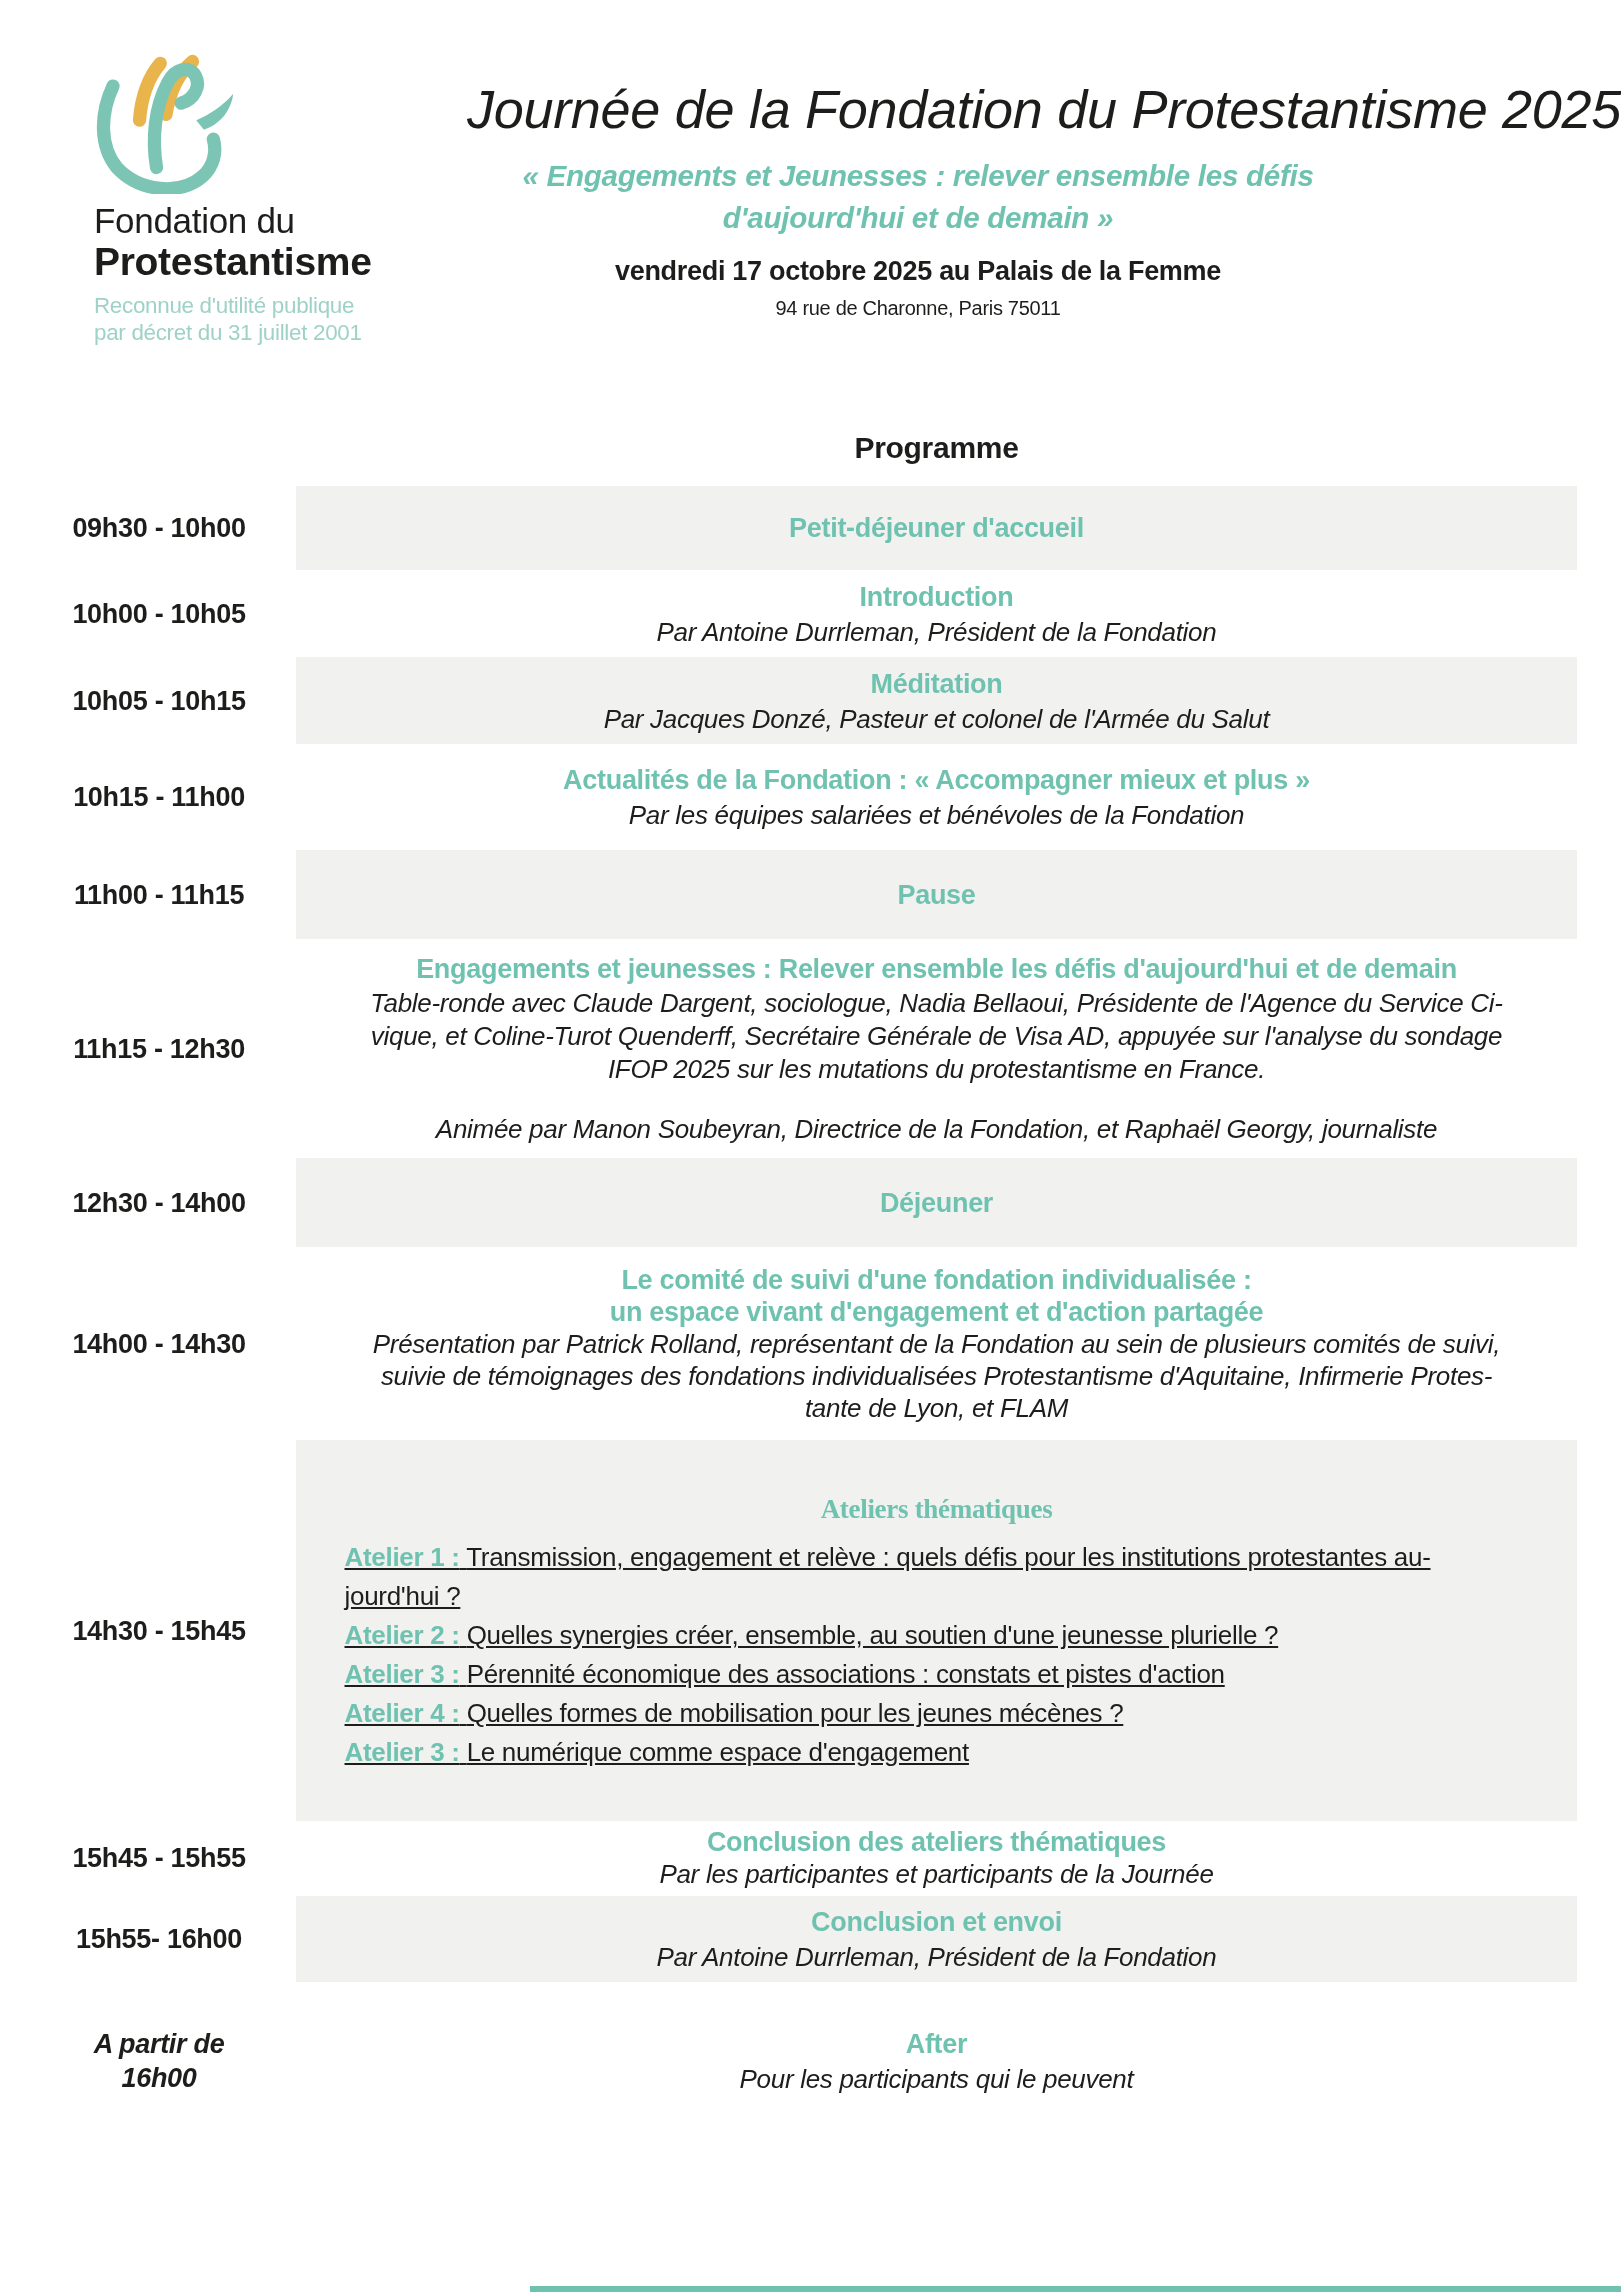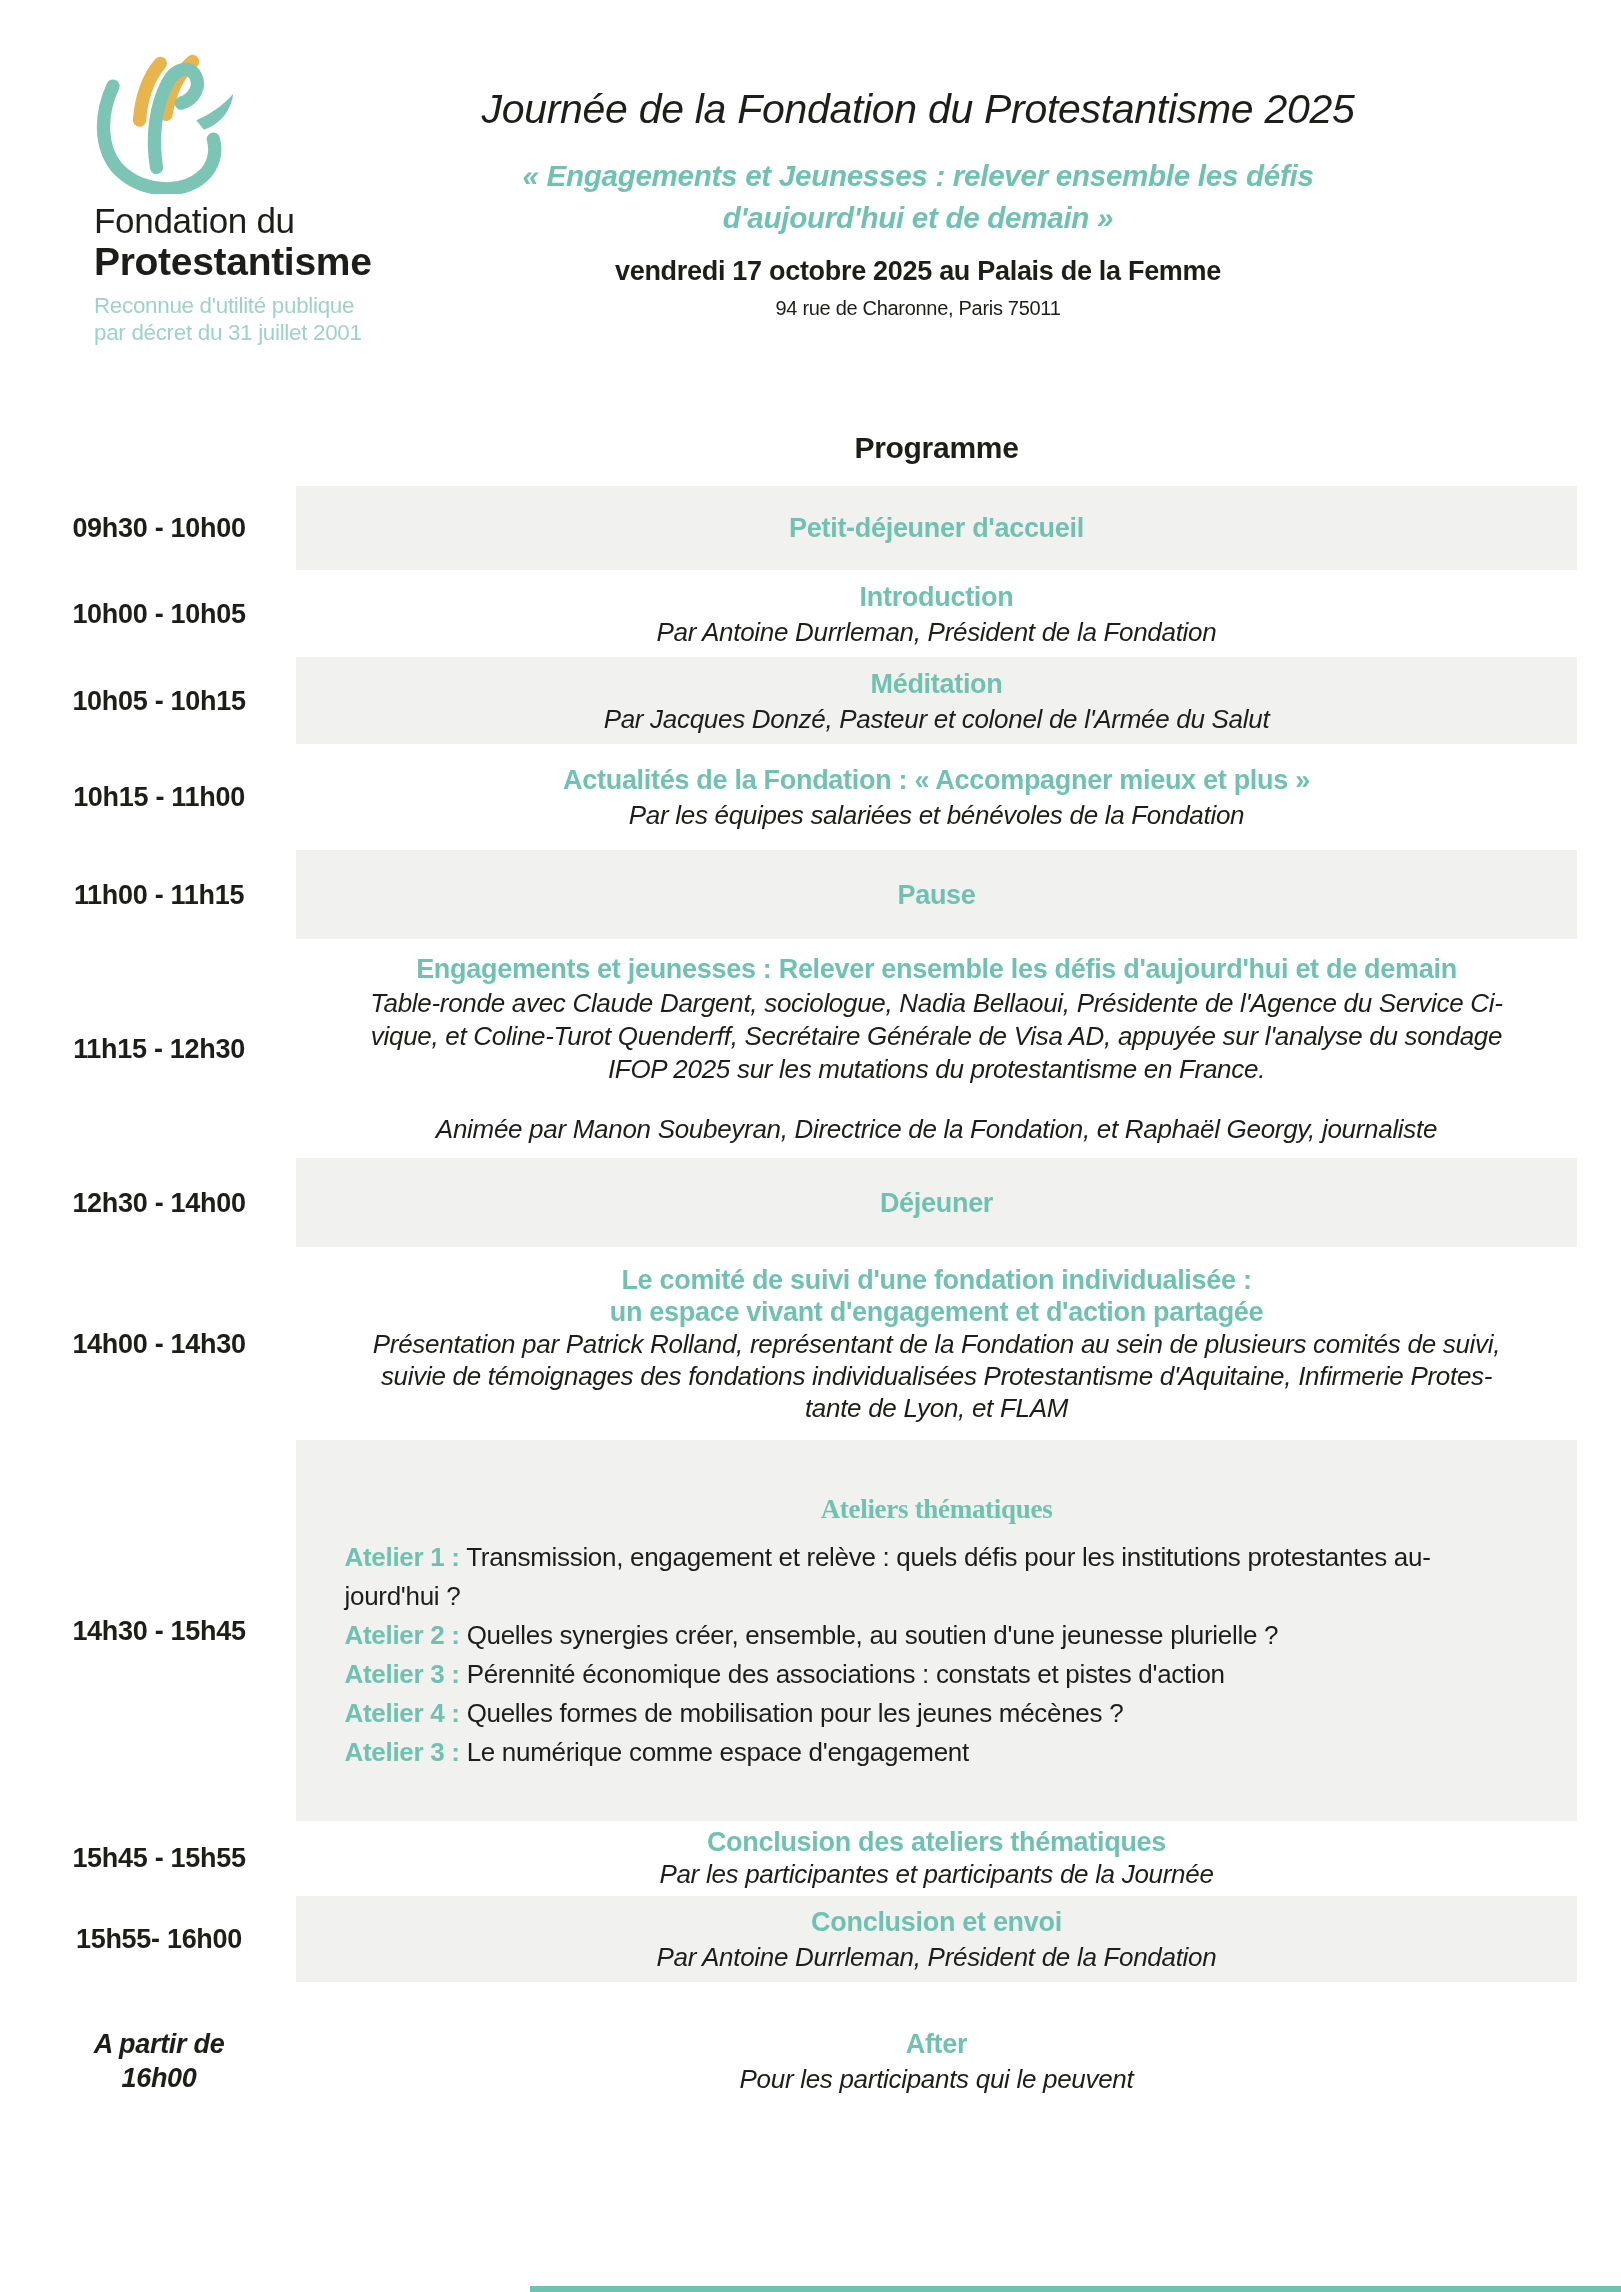--- a/index.html
+++ b/index.html
@@ -21,21 +21,21 @@
     letter-spacing:-0.3px;
   }
   
   .header{position:relative;height:428px;}
   .logo{position:absolute;left:67px;top:52px;width:304px;margin-left:27px;}
   .logo-mark{display:block;margin-left:-3.6px;}
   .logo-name1{font-size:35px;font-weight:400;line-height:39px;margin-top:7.2px;}
   .logo-name2{font-size:39px;font-weight:700;line-height:43px;}
   .logo-tagline{margin-top:9px;color:var(--logo-teal-light);font-size:22.4px;line-height:27px;}
   .header-text{position:absolute;left:215px;top:86px;width:1406px;text-align:center;}
-  .event-title{font-size:41px;font-style:italic;font-weight:500;line-height:47px;}
+  .event-title{font-size:54px;font-style:italic;font-weight:500;line-height:47px;text-align:right;}
   .event-subtitle{margin-top:21.5px;color:var(--accent-teal);font-weight:700;font-style:italic;font-size:29.6px;line-height:42px;}
   .event-date{margin-top:16px;font-size:27px;font-weight:700;line-height:32px;}
   .event-address{margin-top:7.2px;font-size:20px;line-height:29px;}
   
   .programme-heading{
     margin:0 0 19px 296px;width:1281px;height:39px;
     text-align:center;font-size:30px;font-weight:700;line-height:39px;
   }
   .row{display:grid;grid-template-columns:296px 1281px;align-items:stretch;}
   .time{
@@ -48,21 +48,21 @@
     display:flex;flex-direction:column;justify-content:center;
     text-align:center;padding:5.4px 36px;
   }
   .row.shaded .content{background:var(--band-gray);}
   .stitle{color:var(--accent-teal);font-weight:700;font-size:27px;line-height:36px;}
   .ssub{font-style:italic;font-size:26px;line-height:34px;}
   .spara{font-style:italic;font-size:26px;line-height:33px;}
   .animator{margin-top:27px;}
   .tight{line-height:32px;}
   .ateliers-heading{margin:1.8px 0 10.7px 0;font-family:Liberation Serif, serif;}
-  .atelier-line{font-size:26px;line-height:39px;text-align:left;padding:0 12.5px;}
+  .atelier-line{font-size:26px;line-height:39px;text-align:left;padding:0 12.5px;text-decoration:underline;}
   .atelier-cont{padding-left:12.5px;}
   .atelier-label{color:var(--accent-teal);font-weight:700;}
   .bottom-bar{position:absolute;left:530px;right:0;bottom:0;height:7.2px;background:var(--accent-teal);}
 </style>
 </head>
 <body>
 
 <div class="page">
 
   <div class="header">

